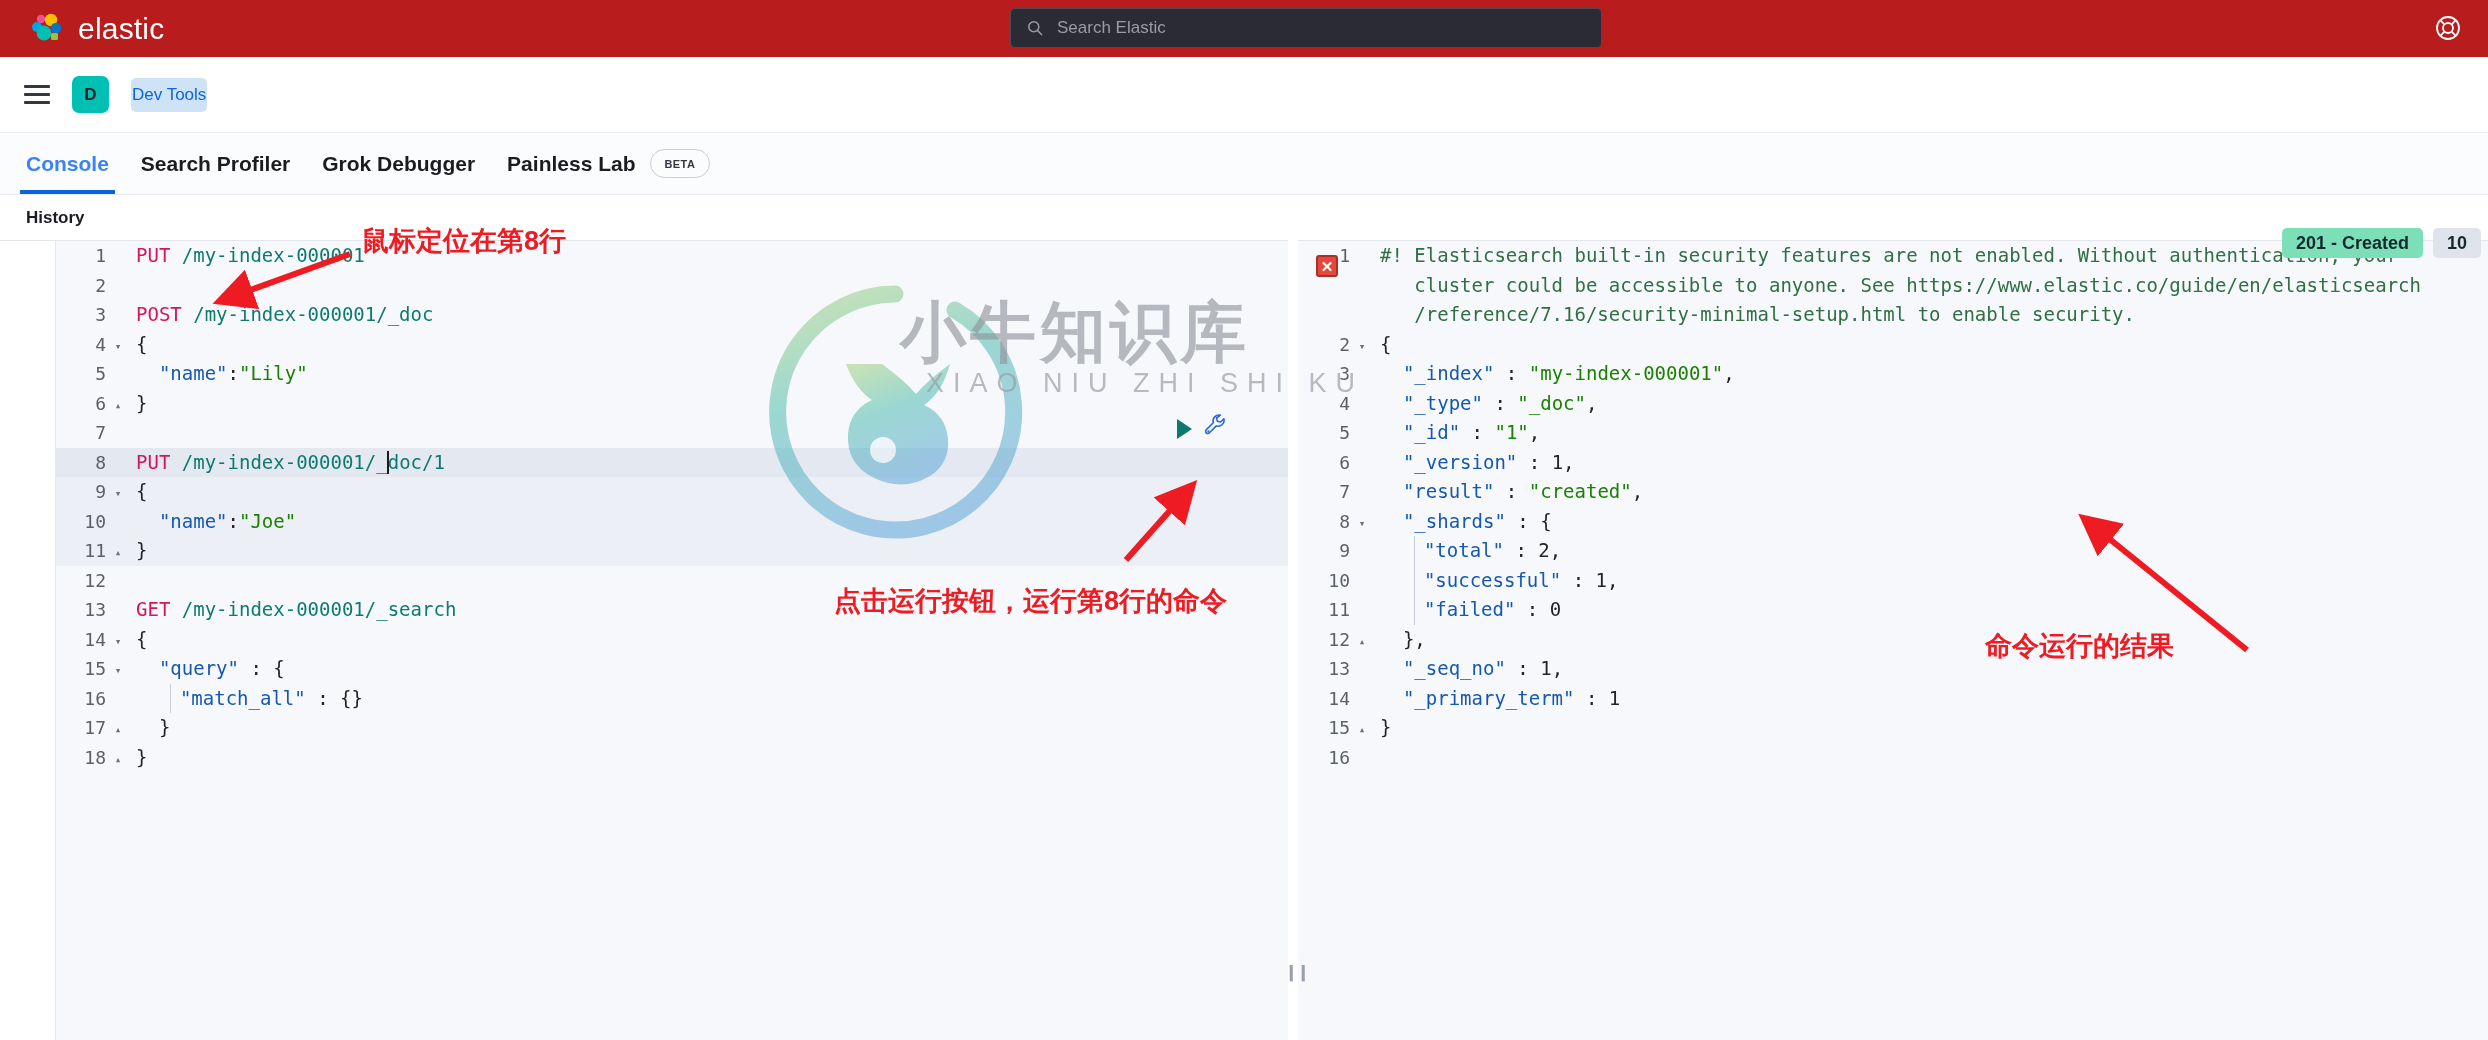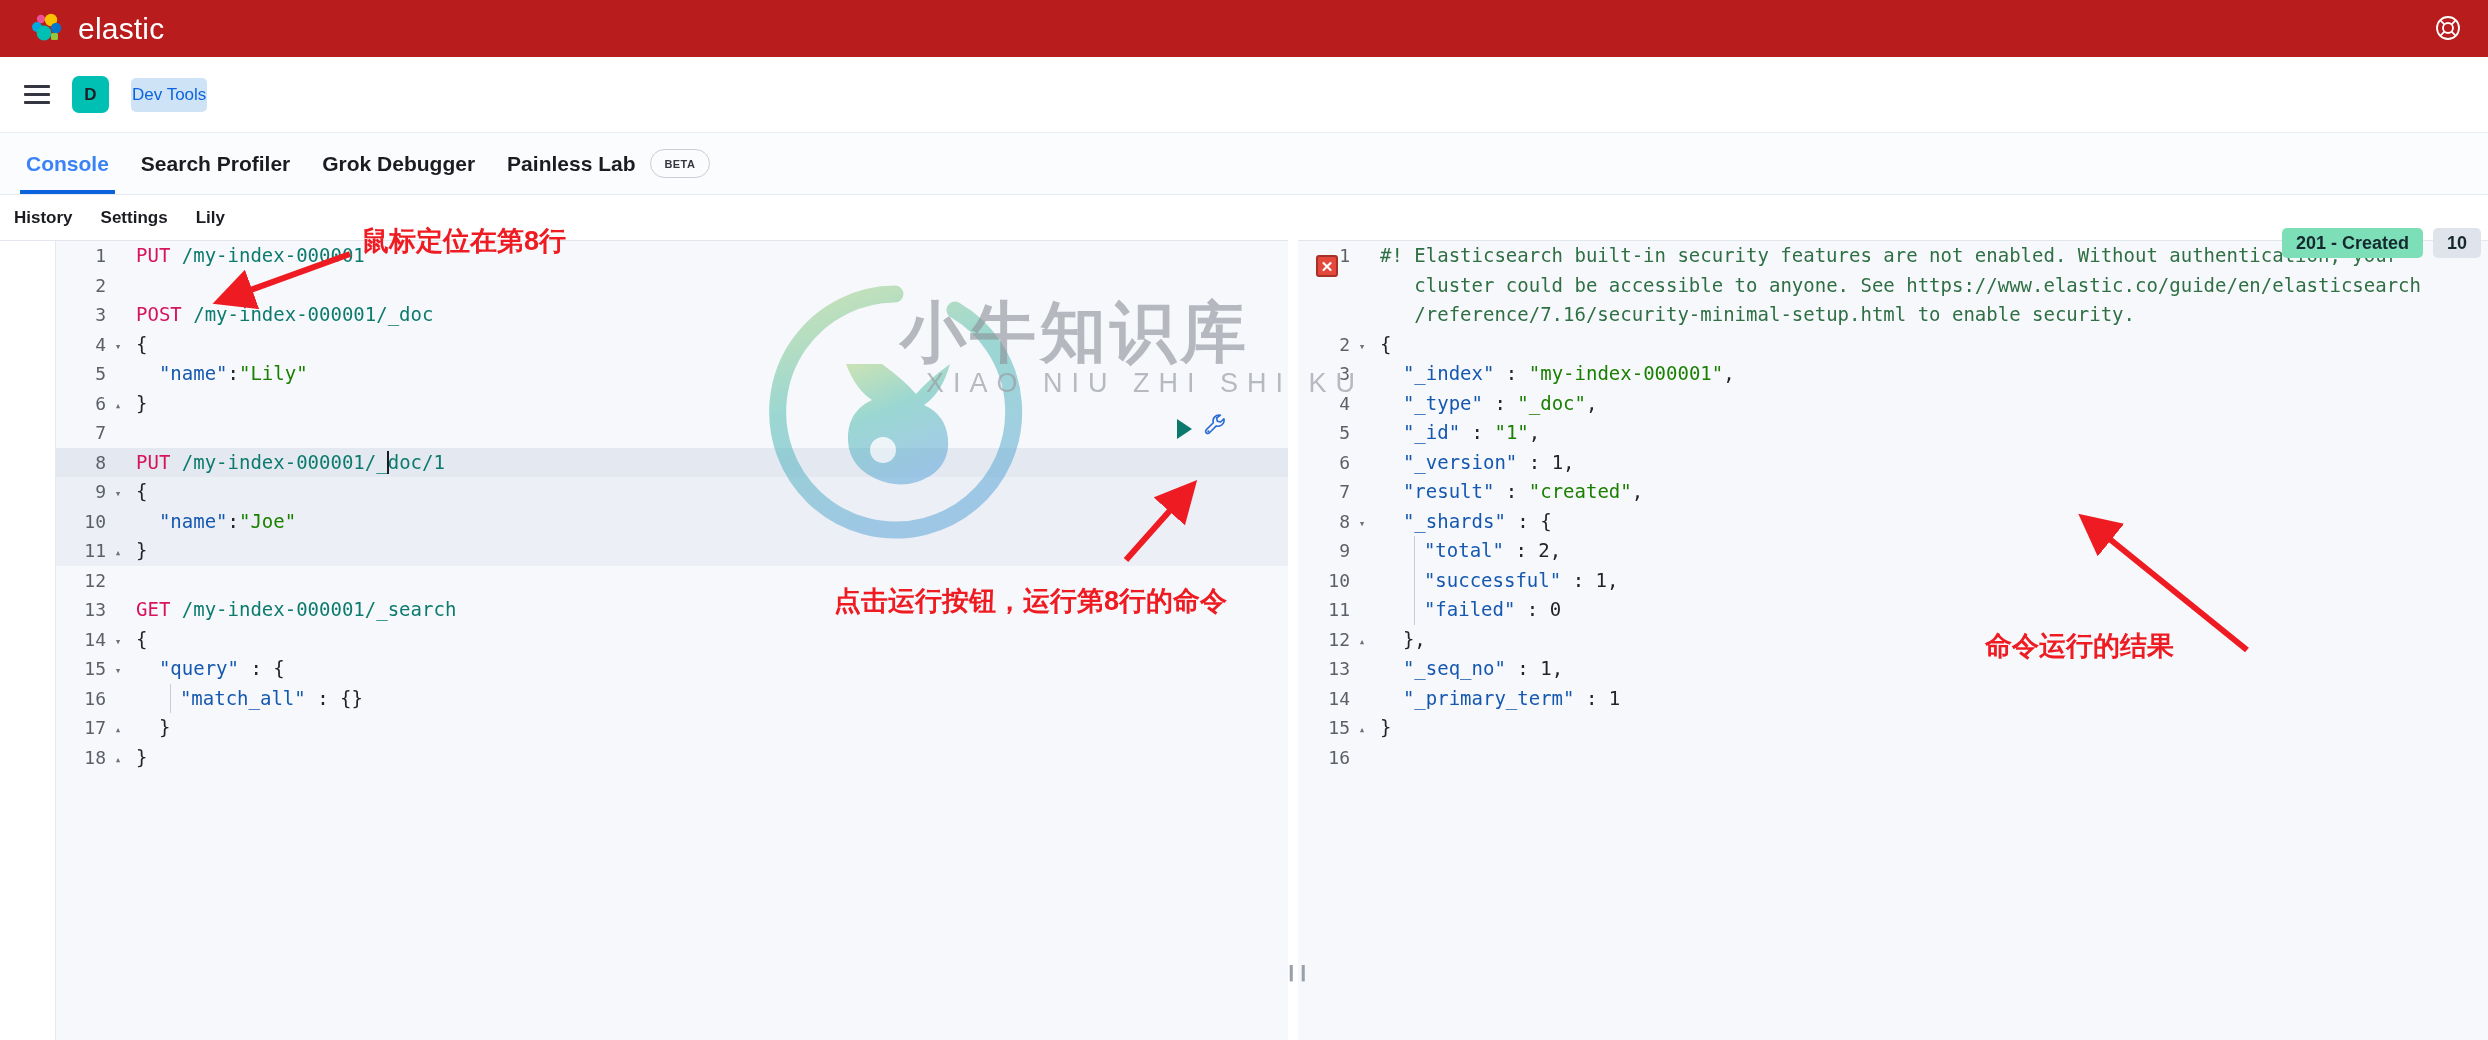--- a/index.html
+++ b/index.html
@@ -79,20 +79,22 @@
     margin-left: 14px; border: 1px solid #c9cdd6; border-radius: 16px;
     height: 29px; padding: 0 14px; font-size: 11px; font-weight: 700;
     color: #343741; display: flex; align-items: center; letter-spacing: .4px;
   }
 
   
   .menurow {
     position: absolute; top: 195px; left: 0;
     width: 2488px; height: 45px;
     background: #ffffff; display: flex; align-items: flex-start;
+    padding-left: 12px;
+    flex-direction: column;
   }
   .menuitem {
     font-size: 17px; font-weight: 700; color: #1a1c21;
     padding: 0 14px; line-height: 45px; cursor: pointer;
   }
 
   
   .workspace {
     position: absolute; top: 240px; left: 0;
     width: 2488px; height: 800px; background: #ffffff;
@@ -242,20 +244,29 @@
         <circle cx="21" cy="8" r="6.2" fill="#f9c000"></circle>
         <circle cx="7" cy="15" r="5.0" fill="#00a8e0"></circle>
         <circle cx="26" cy="16" r="5.2" fill="#0077cc"></circle>
         <circle cx="14" cy="21" r="7.4" fill="#00bfb3"></circle>
         <rect x="21" y="21" width="7" height="7" rx="1.5" fill="#93c83e"></rect>
       </svg>
     </span>
     <span class="brand-name">elastic</span>
   </div>
 
+  <div class="globalsearch">
+    <span class="gs-icon">
+      <svg width="16" height="16" viewBox="0 0 16 16">
+        <circle cx="6.8" cy="6.8" r="5" fill="none" stroke="#9a9ca6" stroke-width="1.5"></circle>
+        <line x1="10.4" y1="10.4" x2="15" y2="15" stroke="#9a9ca6" stroke-width="1.5"></line>
+      </svg>
+    </span>
+    <span class="gs-text">Search Elastic</span>
+  </div>
 
   <span class="help-icon">
     <svg width="28" height="28" viewBox="0 0 28 28">
       <circle cx="14" cy="14" r="11" fill="none" stroke="#ffffff" stroke-width="1.8"></circle>
       <circle cx="14" cy="14" r="5" fill="none" stroke="#ffffff" stroke-width="1.8"></circle>
       <line x1="6.2" y1="6.2" x2="10.4" y2="10.4" stroke="#ffffff" stroke-width="1.8"></line>
       <line x1="17.6" y1="17.6" x2="21.8" y2="21.8" stroke="#ffffff" stroke-width="1.8"></line>
       <line x1="21.8" y1="6.2" x2="17.6" y2="10.4" stroke="#ffffff" stroke-width="1.8"></line>
       <line x1="10.4" y1="17.6" x2="6.2" y2="21.8" stroke="#ffffff" stroke-width="1.8"></line>
     </svg>

